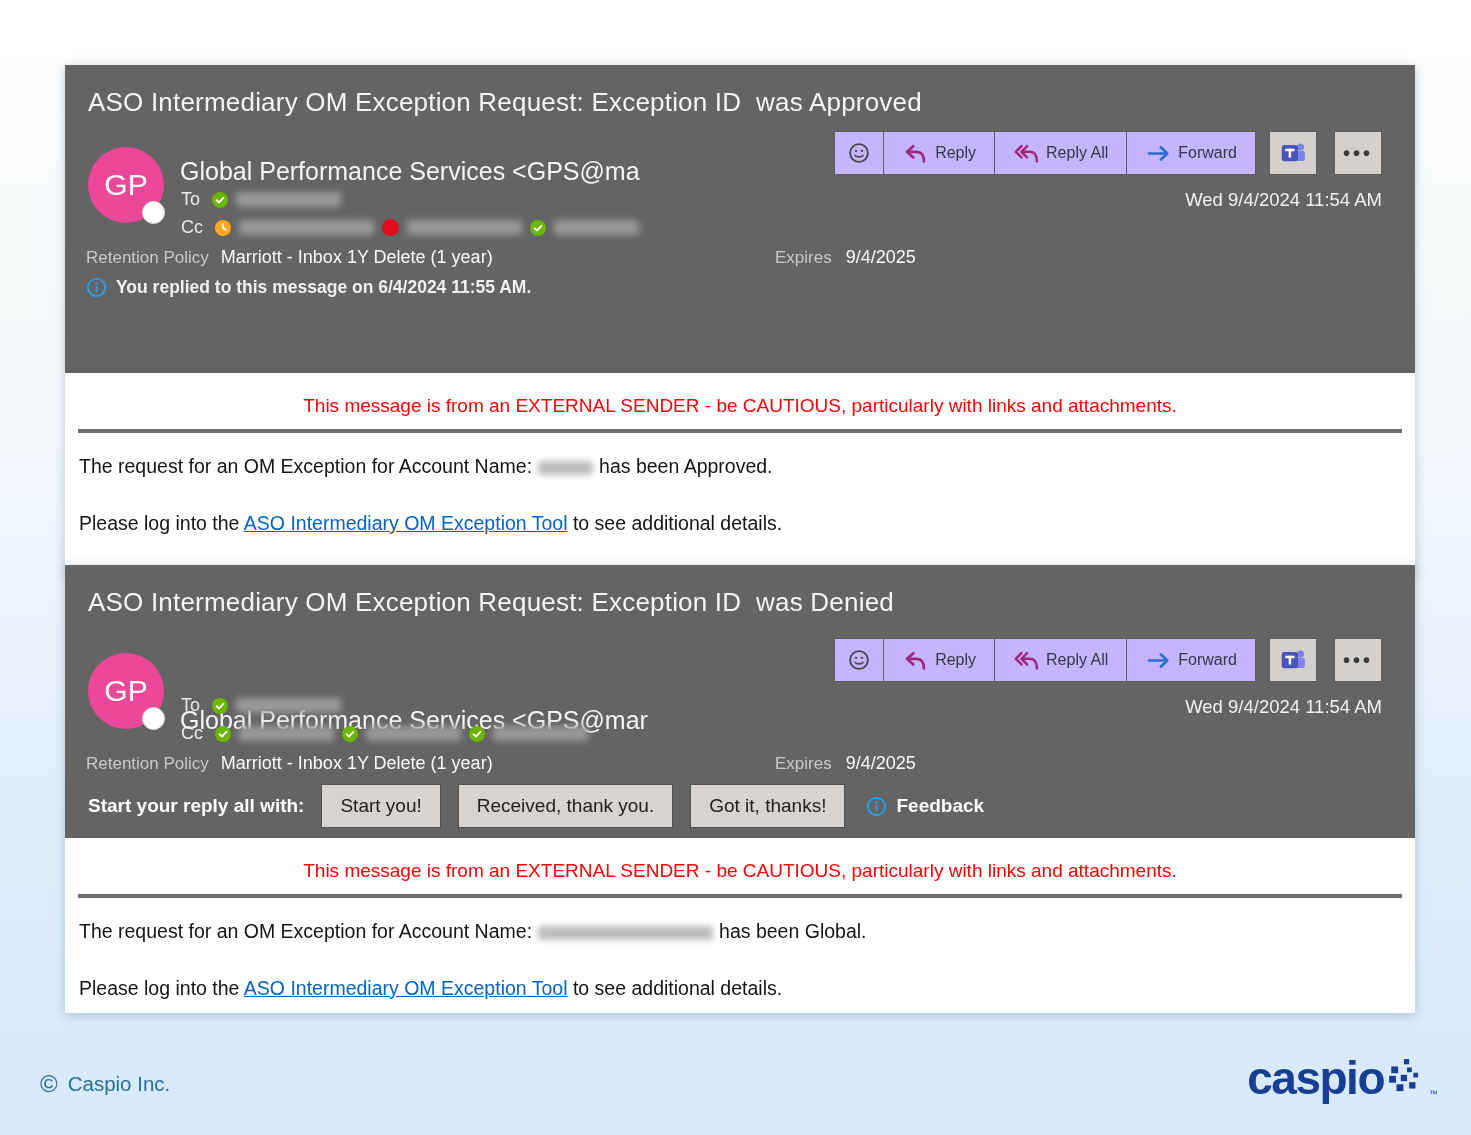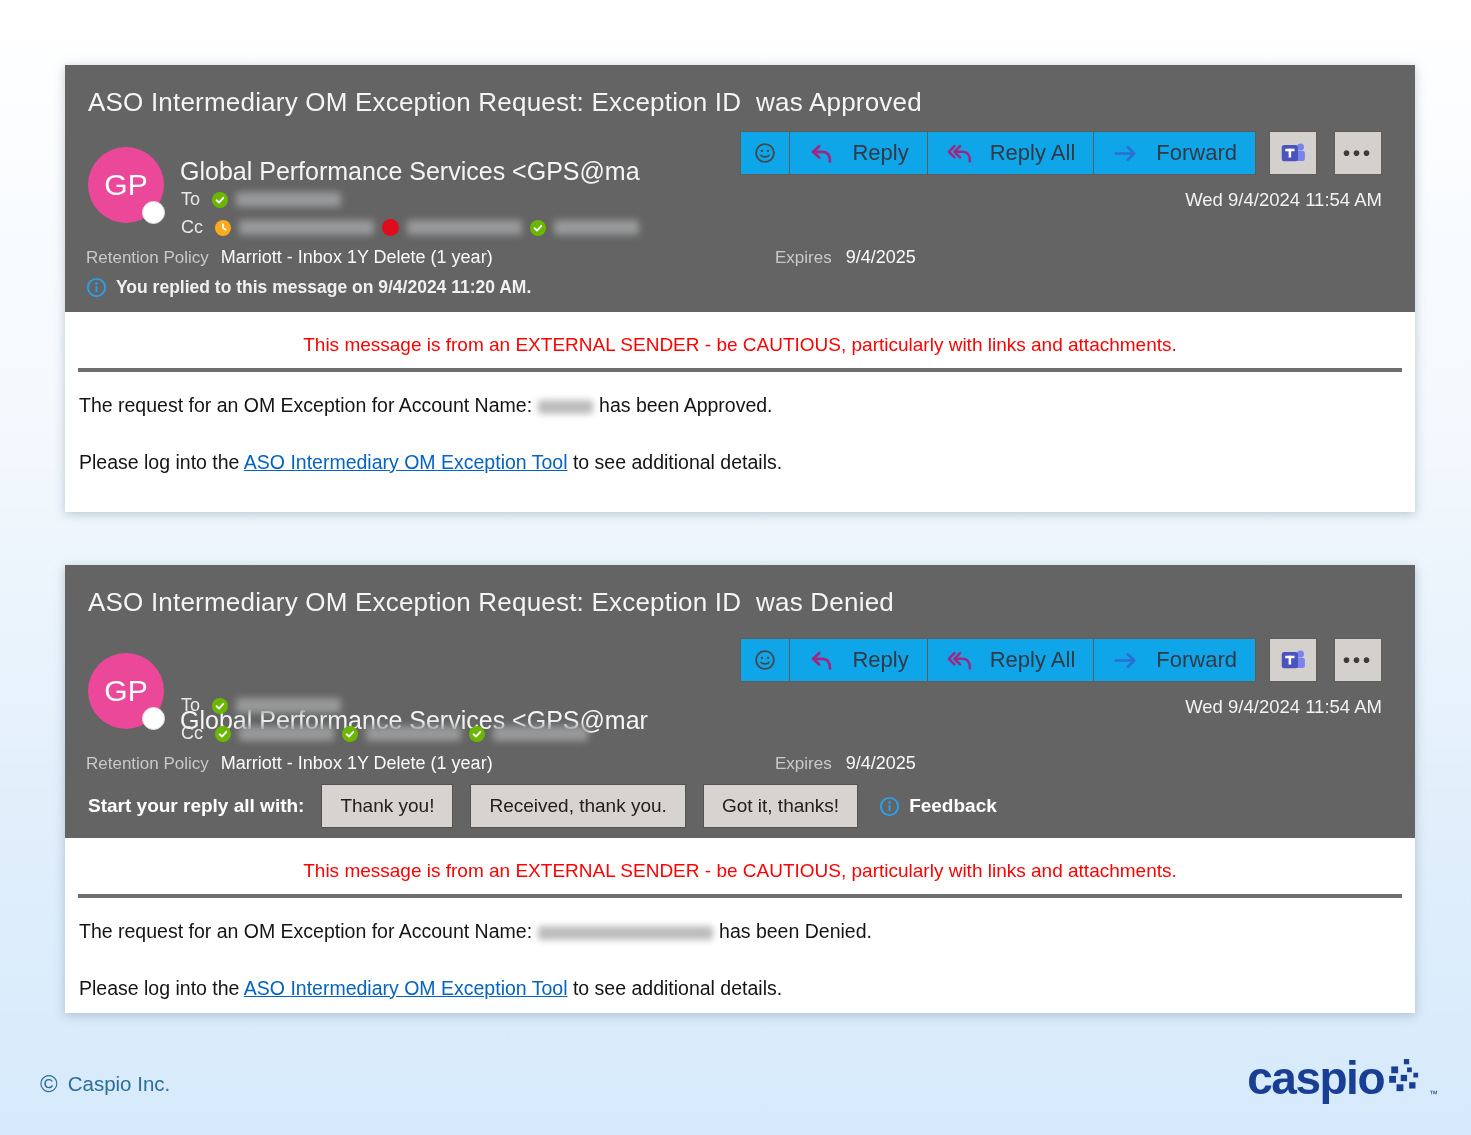--- a/index.html
+++ b/index.html
@@ -8,32 +8,32 @@
     font-family:"Liberation Sans", sans-serif;
     background:linear-gradient(180deg,#ffffff 0%,#f2f8fd 40%,#e2effb 70%,#d6eafb 100%);
     position:relative; overflow:hidden;
   }
   .card { position:absolute; left:65px; width:1350px; background:#ffffff;
           box-shadow:0 2px 10px rgba(80,105,130,.35); }
   #card1 { top:65px; }
   #card2 { top:565px; }
 
   .hdr { position:relative; background:#646464; }
-  #card1 .hdr { height:247px; }
+  #card1 .hdr { height:308px; }
   #card2 .hdr { height:273px; }
 
   .subject { position:absolute; left:23px; top:22px; font-size:26px; font-weight:400;
              color:#f5f5f5; white-space:pre-wrap; letter-spacing:.2px; }
 
   
   .toolbar { position:absolute; right:33px; display:flex; align-items:stretch; height:44px; }
   #card1 .toolbar { top:66px; }
   #card2 .toolbar { top:73px; }
-  .tb-btn { display:flex; align-items:center; gap:17px; padding:0 18px; background:#0ea5e9;
-            border:1px solid #5f5d5a; color:#333945; font-size:22px; cursor:default; }
+  .tb-btn { display:flex; align-items:center; gap:6px; padding:0 18px; background:#c4b5fd;
+            border:1px solid #5f5d5a; color:#333945; font-size:16px; cursor:default; }
   .tb-btn + .tb-btn { margin-left:-1px; }
   .tb-icon-btn { width:50px; justify-content:center; padding:0; }
   .tb-sep { width:13px; } .tb-sep2 { width:17px; }
   .tb-sq { width:48px; justify-content:center; padding:0; border:1px solid #5f5d5a;
            background:#d3d0cd; display:flex; align-items:center; }
   .dots { color:#3c3c3c; font-size:20px; letter-spacing:3px; font-weight:700; line-height:1; }
 
   .date { position:absolute; right:33px; color:#f2f2f2; font-size:18.5px; }
   #card1 .date { top:124px; }
   #card2 .date { top:131px; }
@@ -217,21 +217,21 @@
     </div>
 
     <div class="replied">
       <span class="ico">
         <svg width="21" height="21" viewBox="0 0 18 18">
             <circle cx="9" cy="9" r="7.4" fill="none" stroke="#2b9fe8" stroke-width="1.7"></circle>
             <circle cx="9" cy="5.6" r="1.1" fill="#2b9fe8"></circle>
             <rect x="8.1" y="7.6" width="1.8" height="5.4" rx="0.9" fill="#2b9fe8"></rect>
           </svg>
       </span>
-      <span>You replied to this message on 9/4/2024 11:20 AM.</span>
+      <span>You replied to this message on 6/4/2024 11:55 AM.</span>
     </div>
   </div>
 
   <div class="bodyarea">
     <div class="warning">This message is from an EXTERNAL SENDER - be CAUTIOUS, particularly with links and attachments.</div>
     <div class="rule"></div>
     <p class="p1"><span>The request for an OM Exception for Account Name:</span><span class="blur-body" style="width:55px"></span><span>has been Approved.</span></p>
     <p class="p2"><span>Please log into the </span><span class="link">ASO Intermediary OM Exception Tool</span><span> to see additional details.</span></p>
   </div>
 </div>
@@ -344,40 +344,40 @@
 
     <div class="meta meta-ret">
       <span>Retention Policy</span><span class="val">Marriott - Inbox 1Y Delete (1 year)</span>
     </div>
     <div class="expires">
       <span>Expires</span><span class="val">9/4/2025</span>
     </div>
 
     <div class="suggest-row">
       <span>Start your reply all with:</span>
-      <button class="suggest-btn">Thank you!</button>
+      <button class="suggest-btn">Start you!</button>
       <button class="suggest-btn">Received, thank you.</button>
       <button class="suggest-btn">Got it, thanks!</button>
       <span class="feedback">
         <span class="ico">
           <svg width="21" height="21" viewBox="0 0 18 18">
               <circle cx="9" cy="9" r="7.4" fill="none" stroke="#2b9fe8" stroke-width="1.7"></circle>
               <circle cx="9" cy="5.6" r="1.1" fill="#2b9fe8"></circle>
               <rect x="8.1" y="7.6" width="1.8" height="5.4" rx="0.9" fill="#2b9fe8"></rect>
             </svg>
         </span>
         <span>Feedback</span>
       </span>
     </div>
   </div>
 
   <div class="bodyarea">
     <div class="warning">This message is from an EXTERNAL SENDER - be CAUTIOUS, particularly with links and attachments.</div>
     <div class="rule"></div>
-    <p class="p1"><span>The request for an OM Exception for Account Name:</span><span class="blur-body" style="width:175px"></span><span>has been Denied.</span></p>
+    <p class="p1"><span>The request for an OM Exception for Account Name:</span><span class="blur-body" style="width:175px"></span><span>has been Global.</span></p>
     <p class="p2"><span>Please log into the </span><span class="link">ASO Intermediary OM Exception Tool</span><span> to see additional details.</span></p>
   </div>
 </div>
 
 <div class="copyright">
   <span class="copy-symbol">©</span>
   <span>Caspio Inc.</span>
 </div>
 
 <div class="brand">

